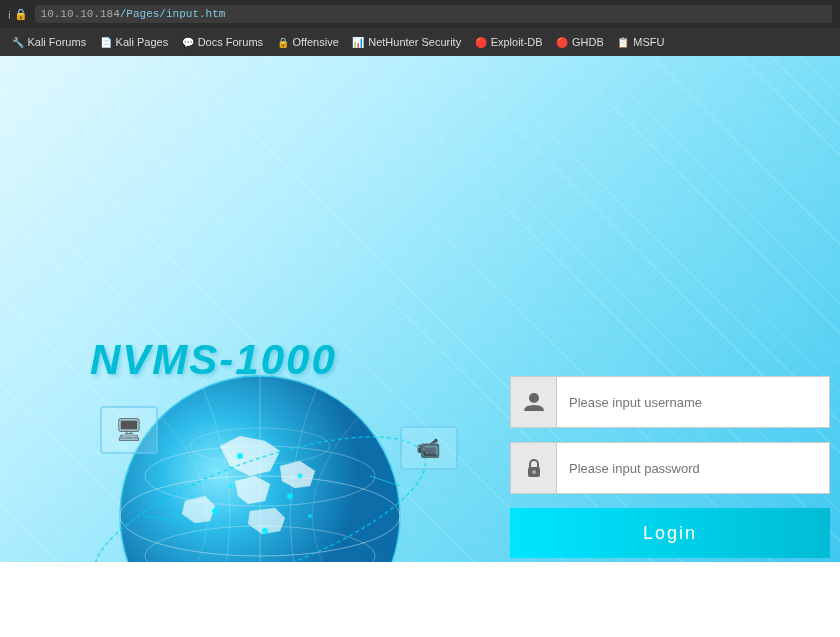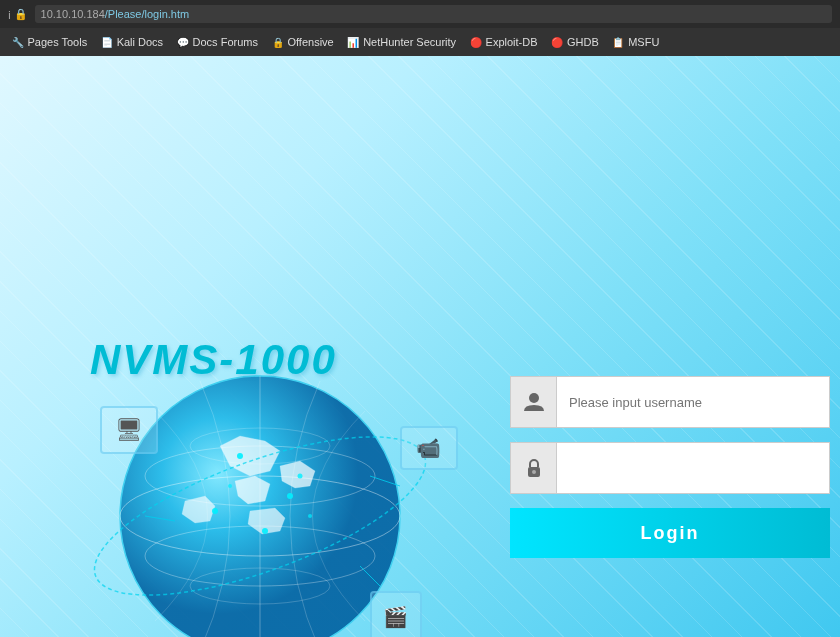--- a/index.html
+++ b/index.html
@@ -25,20 +25,21 @@
     .url-bar {
       flex: 1;
       background: #3c3c3c;
       border-radius: 3px;
       height: 18px;
       display: flex;
       align-items: center;
       padding: 0 6px;
       color: #ccc;
       font-size: 11px;
+      font-family: Liberation Mono, monospace;
     }
 
     
     .bookmarks-bar {
       background: #333;
       height: 28px;
       display: flex;
       align-items: center;
       padding: 0 6px;
       gap: 2px;
@@ -53,21 +54,21 @@
       padding: 2px 6px;
       border-radius: 3px;
       white-space: nowrap;
       cursor: pointer;
     }
     .bm-icon { font-size: 10px; }
 
     
     .page-content {
       width: 840px;
-      height: 581px;
+      height: 506px;
       background: linear-gradient(135deg, #e0f8ff 0%, #b8f0ff 30%, #7fe0f8 60%, #40c8f0 100%);
       position: relative;
       overflow: hidden;
     }
 
     
     .page-content::before {
       content: '';
       position: absolute;
       top: 0; left: 0; right: 0; bottom: 0;
@@ -174,21 +175,21 @@
     }
     .login-btn {
       width: 100%;
       height: 50px;
       background: linear-gradient(to right, #00e5ff, #00bcd4);
       border: none;
       color: white;
       font-size: 18px;
       cursor: pointer;
       letter-spacing: 2px;
-      font-weight: 700;
+      font-weight: 400;
     }
 
     
     .connection-lines {
       position: absolute;
       top: 0; left: 0;
       width: 100%;
       height: 100%;
       pointer-events: none;
     }
@@ -196,32 +197,32 @@
 </head>
 <body>
 
 <div class="browser-bar">
   <div class="browser-icons">
     <span>ℹ</span>
     <span>🔒</span>
   </div>
   <div class="url-bar">
     <span style="color:#aaa;">10.10.10.184</span>
-    <span style="color:#7ec8e3;">/Please/login.htm</span>
+    <span style="color:#7ec8e3;">/Pages/input.htm</span>
   </div>
 </div>
 
 <div class="bookmarks-bar">
   <div class="bookmark-item">
     <span class="bm-icon">🔧</span>
-    <span>Pages Tools</span>
+    <span>Kali Forums</span>
   </div>
   <div class="bookmark-item">
     <span class="bm-icon" style="color:#e33;">📄</span>
-    <span>Kali Docs</span>
+    <span>Kali Pages</span>
   </div>
   <div class="bookmark-item">
     <span class="bm-icon">💬</span>
     <span>Docs Forums</span>
   </div>
   <div class="bookmark-item">
     <span class="bm-icon">🔒</span>
     <span>Offensive</span>
   </div>
   <div class="bookmark-item">
@@ -320,18 +321,19 @@
 
     
     <div class="input-group">
       <div class="input-icon">
         <svg width="18" height="22" viewBox="0 0 18 22" fill="#666">
           <rect x="3" y="10" width="12" height="10" rx="2"></rect>
           <path d="M5 10 V7 A4 4 0 0 1 13 7 V10" fill="none" stroke="#666" stroke-width="2"></path>
           <circle cx="9" cy="15" r="2" fill="#aaa"></circle>
         </svg>
       </div>
+      <input type="password" class="input-field" placeholder="Please input password" style="">
     </div>
 
     
     <button class="login-btn">Login</button>
   </div>
 </div>
 
 </body></html>

